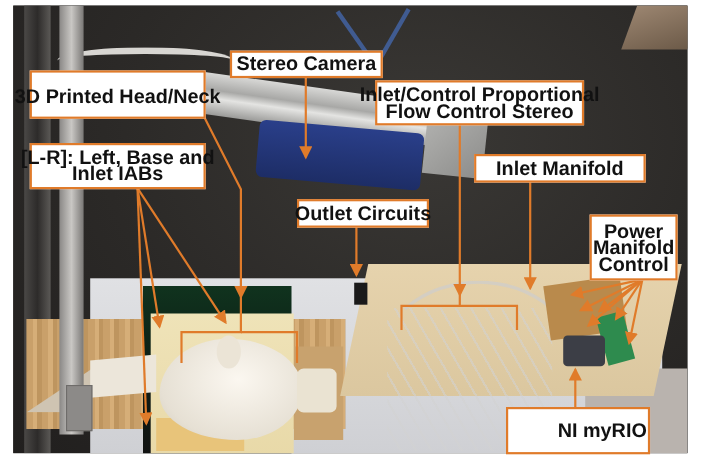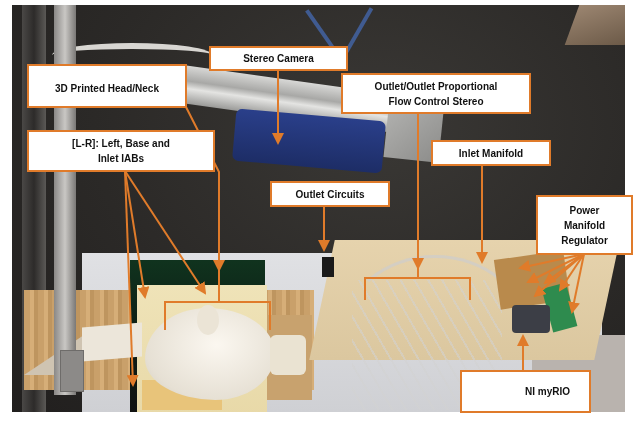--- a/index.html
+++ b/index.html
@@ -40,21 +40,21 @@
   .board{left:310px;top:235px;width:285px;height:120px;background:linear-gradient(180deg,#e6d3ad,#dbc79f);transform:skewX(-12deg);}
   .pcb1{left:485px;top:250px;width:70px;height:50px;background:#b98a4c;transform:rotate(-8deg);}
   .pcb2{left:535px;top:280px;width:25px;height:45px;background:#2e8b4e;transform:rotate(-15deg);}
   .myrio{left:500px;top:300px;width:38px;height:28px;background:#3c3e46;border-radius:4px;}
   .tubes{left:330px;top:250px;width:180px;height:150px;border:3px solid rgba(205,205,205,.7);border-color:rgba(205,205,205,.7) transparent transparent transparent;border-radius:50%;}
   .tubes2{left:340px;top:275px;width:150px;height:130px;background:repeating-linear-gradient(60deg,transparent 0 10px,rgba(210,210,210,.55) 10px 12px);}
   .outlet-man{left:310px;top:252px;width:12px;height:20px;background:#1a1a1a;}
   
   #leaders{position:absolute;left:0;top:0;width:640px;height:423px;pointer-events:none;}
   
-  .label{position:absolute;background:#ffffff;border:2.5px solid #e07b2a;box-sizing:border-box;color:#111;font-weight:bold;font-size:10px;line-height:15px;text-align:center;display:flex;flex-direction:column;justify-content:center;align-items:center;}
+  .label{position:absolute;background:#ffffff;border:2.5px solid #e07b2a;box-sizing:border-box;color:#111;font-weight:bold;font-size:18px;line-height:15px;text-align:center;display:flex;flex-direction:column;justify-content:center;align-items:center;}
   .label span{display:block;white-space:nowrap;}
   .label.top-aligned{justify-content:center;padding-top:5px;}
 </style>
 </head>
 <body>
 
 <div id="figure">
 
   <div id="photo">
     <div class="layer floor"></div>
@@ -124,45 +124,45 @@
       <line x1="584" y1="254" x2="572" y2="312" marker-end="url(#arr)"></line>
 
       <line x1="523" y1="370" x2="523" y2="336" marker-end="url(#arr)"></line>
     </g>
   </svg>
 
   <div class="label top-aligned" style="left:27px;top:64px;width:160px;height:44px;">
     <span>3D Printed Head/Neck</span>
   </div>
 
-  <div class="label" style="left:27px;top:130px;width:188px;height:42px;">
+  <div class="label" style="left:27px;top:130px;width:160px;height:42px;">
     <span>[L-R]: Left, Base and</span>
     <span>Inlet IABs</span>
   </div>
 
   <div class="label" style="left:209px;top:46px;width:139px;height:25px;">
     <span>Stereo Camera</span>
   </div>
 
   <div class="label" style="left:341px;top:73px;width:190px;height:41px;">
-    <span>Outlet/Outlet Proportional</span>
+    <span>Inlet/Control Proportional</span>
     <span>Flow Control Stereo</span>
   </div>
 
-  <div class="label" style="left:431px;top:140px;width:120px;height:26px;">
+  <div class="label" style="left:431px;top:140px;width:156px;height:26px;">
     <span>Inlet Manifold</span>
   </div>
 
   <div class="label" style="left:270px;top:181px;width:120px;height:26px;">
     <span>Outlet Circuits</span>
   </div>
 
-  <div class="label" style="left:536px;top:195px;width:97px;height:60px;">
+  <div class="label" style="left:536px;top:195px;width:80px;height:60px;">
     <span>Power</span>
     <span>Manifold</span>
-    <span>Regulator</span>
+    <span>Control</span>
   </div>
 
   <div class="label" style="left:460px;top:370px;width:131px;height:43px;padding-left:44px;">
     <span>NI myRIO</span>
   </div>
 
 </div>
 
 </body></html>

